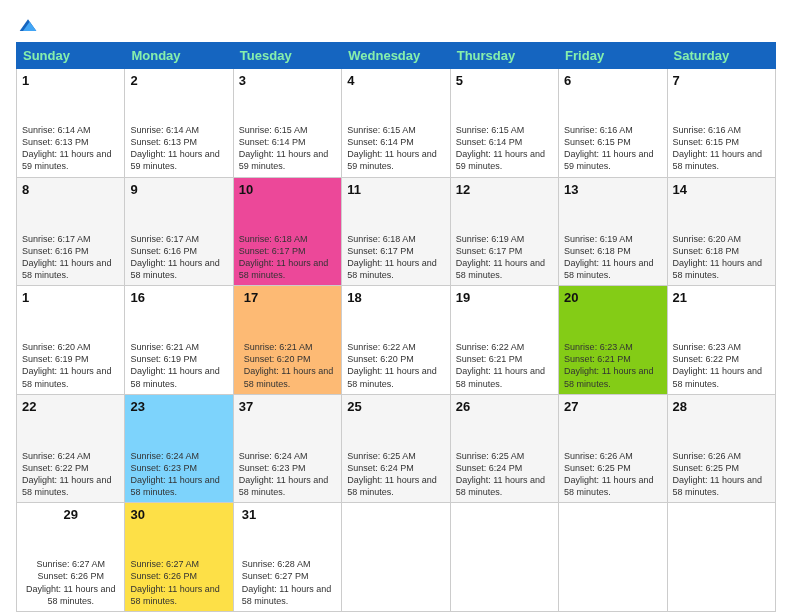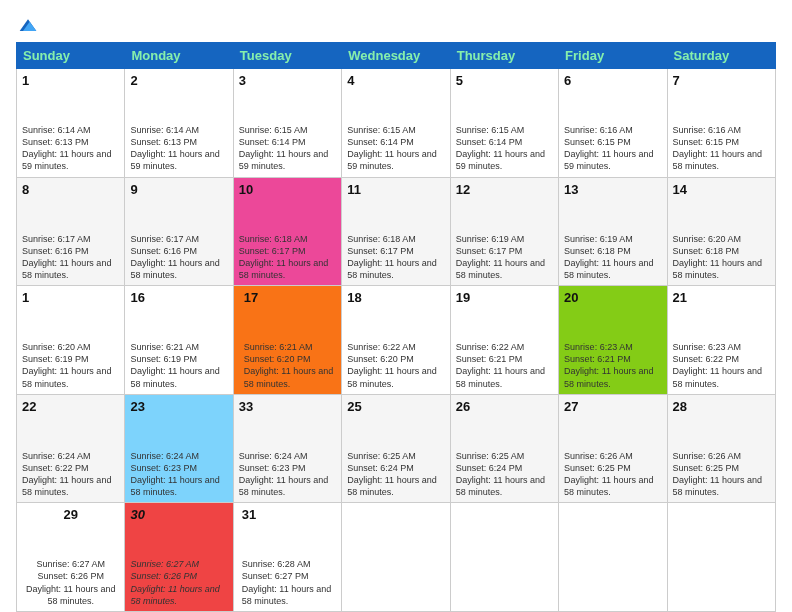--- a/index.html
+++ b/index.html
@@ -194,21 +194,21 @@
         </tr>
         <tr>
           <td style="background: rgb(255, 255, 255);">
             <span class="day-number">1</span>
             <div class="day-info">Sunrise: 6:20 AM<br>Sunset: 6:19 PM<br>Daylight: 11 hours and<br>58 minutes.</div>
           </td>
           <td style="background: rgb(255, 255, 255);">
             <span class="day-number">16</span>
             <div class="day-info">Sunrise: 6:21 AM<br>Sunset: 6:19 PM<br>Daylight: 11 hours and<br>58 minutes.</div>
           </td>
-          <td style="background: #f97316; padding-left: 10px;">
+          <td style="background: #fdba74; padding-left: 10px;">
             <span class="day-number">17</span>
             <div class="day-info">Sunrise: 6:21 AM<br>Sunset: 6:20 PM<br>Daylight: 11 hours and<br>58 minutes.</div>
           </td>
           <td style="background: rgb(255, 255, 255);">
             <span class="day-number">18</span>
             <div class="day-info">Sunrise: 6:22 AM<br>Sunset: 6:20 PM<br>Daylight: 11 hours and<br>58 minutes.</div>
           </td>
           <td style="background: rgb(255, 255, 255);">
             <span class="day-number">19</span>
             <div class="day-info">Sunrise: 6:22 AM<br>Sunset: 6:21 PM<br>Daylight: 11 hours and<br>58 minutes.</div>
@@ -225,21 +225,21 @@
         <tr>
           <td style="background: rgb(245, 245, 245);">
             <span class="day-number">22</span>
             <div class="day-info">Sunrise: 6:24 AM<br>Sunset: 6:22 PM<br>Daylight: 11 hours and<br>58 minutes.</div>
           </td>
           <td style="background: #7dd3fc;">
             <span class="day-number">23</span>
             <div class="day-info">Sunrise: 6:24 AM<br>Sunset: 6:23 PM<br>Daylight: 11 hours and<br>58 minutes.</div>
           </td>
           <td style="background: rgb(245, 245, 245);">
-            <span class="day-number">33</span>
+            <span class="day-number">37</span>
             <div class="day-info">Sunrise: 6:24 AM<br>Sunset: 6:23 PM<br>Daylight: 11 hours and<br>58 minutes.</div>
           </td>
           <td style="background: rgb(245, 245, 245);">
             <span class="day-number">25</span>
             <div class="day-info">Sunrise: 6:25 AM<br>Sunset: 6:24 PM<br>Daylight: 11 hours and<br>58 minutes.</div>
           </td>
           <td style="background: rgb(245, 245, 245);">
             <span class="day-number">26</span>
             <div class="day-info">Sunrise: 6:25 AM<br>Sunset: 6:24 PM<br>Daylight: 11 hours and<br>58 minutes.</div>
           </td>
@@ -250,21 +250,21 @@
           <td style="background: rgb(245, 245, 245);">
             <span class="day-number">28</span>
             <div class="day-info">Sunrise: 6:26 AM<br>Sunset: 6:25 PM<br>Daylight: 11 hours and<br>58 minutes.</div>
           </td>
         </tr>
         <tr>
           <td style="background: rgb(255, 255, 255); text-align: center;">
             <span class="day-number">29</span>
             <div class="day-info">Sunrise: 6:27 AM<br>Sunset: 6:26 PM<br>Daylight: 11 hours and<br>58 minutes.</div>
           </td>
-          <td style="background: #ef4444; font-style: italic;">
+          <td style="background: #fde047;">
             <span class="day-number">30</span>
             <div class="day-info">Sunrise: 6:27 AM<br>Sunset: 6:26 PM<br>Daylight: 11 hours and<br>58 minutes.</div>
           </td>
           <td style="background: rgb(255, 255, 255); padding-left: 8px;">
             <span class="day-number">31</span>
             <div class="day-info">Sunrise: 6:28 AM<br>Sunset: 6:27 PM<br>Daylight: 11 hours and<br>58 minutes.</div>
           </td>
           <td class="empty-cell"></td>
           <td class="empty-cell"></td>
           <td class="empty-cell"></td>

